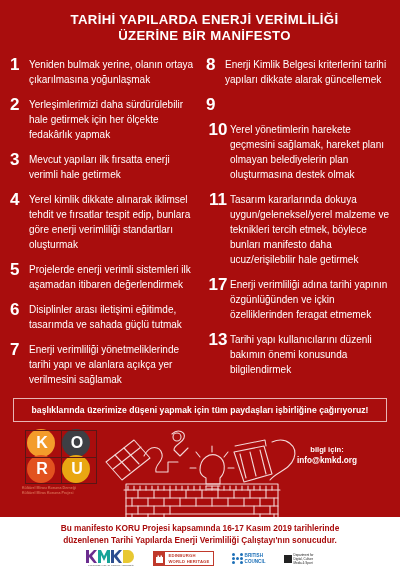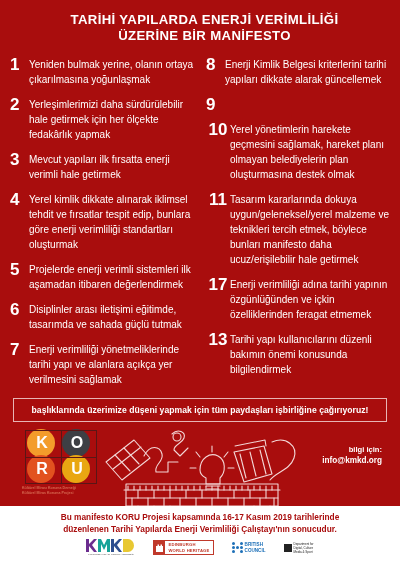--- a/index.html
+++ b/index.html
@@ -167,21 +167,21 @@
     font-size: 3.6px;
     line-height: 5px;
     font-weight: bold;
   }
 
   
   .contact {
     position: absolute;
     right: 18px;
     top: 444px;
-    text-align: right;
+    text-align: center;
     width: 110px;
   }
   .contact-label {
     color: #ffffff;
     font-size: 7.6px;
     font-weight: bold;
     line-height: 11px;
   }
   .contact-line {
     color: #ffffff;
@@ -189,21 +189,21 @@
     font-weight: bold;
     line-height: 11px;
   }
 
   
   .footer {
     position: absolute;
     left: 0;
     bottom: 0;
     width: 400px;
-    height: 60px;
+    height: 49px;
     background: #ffffff;
   }
   .footer-text {
     padding: 6px 20px 0 20px;
     text-align: center;
     color: #a90d0d;
     font-size: 8.3px;
     font-weight: bold;
     line-height: 11.5px;
   }

